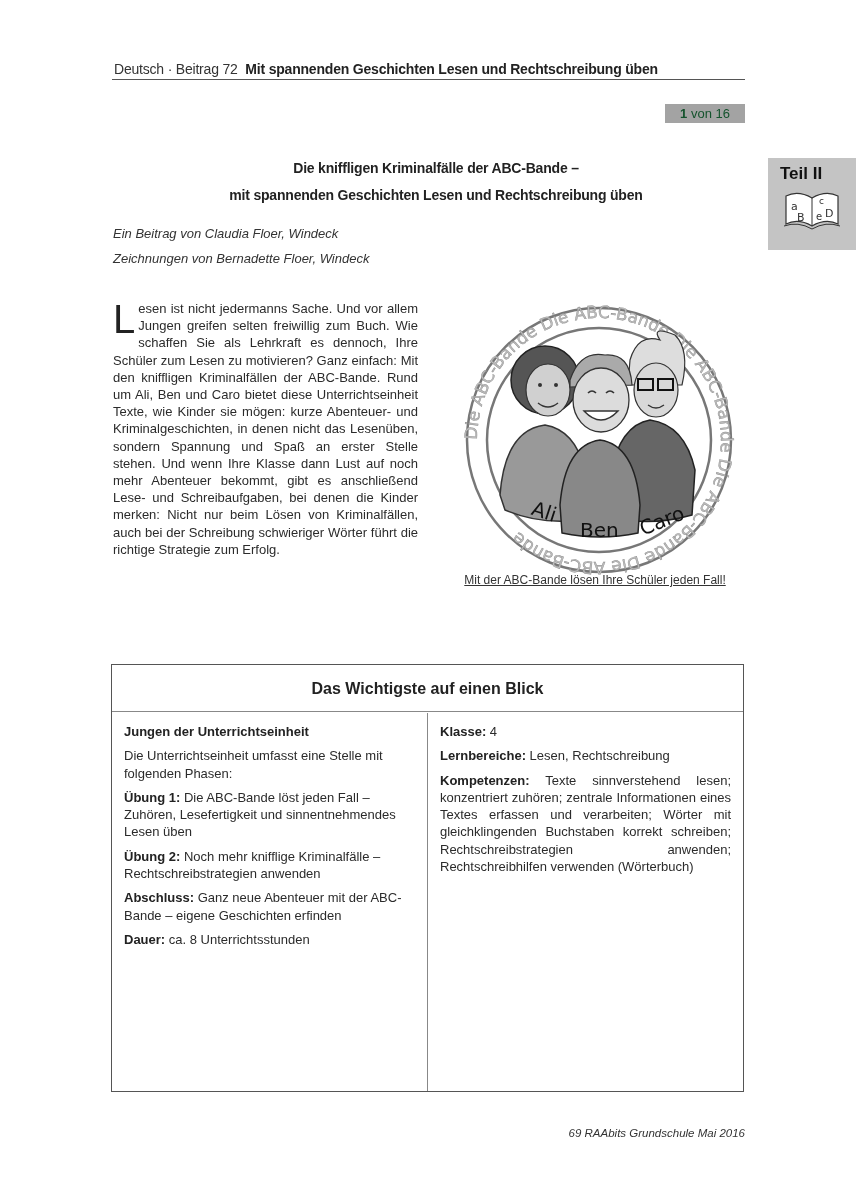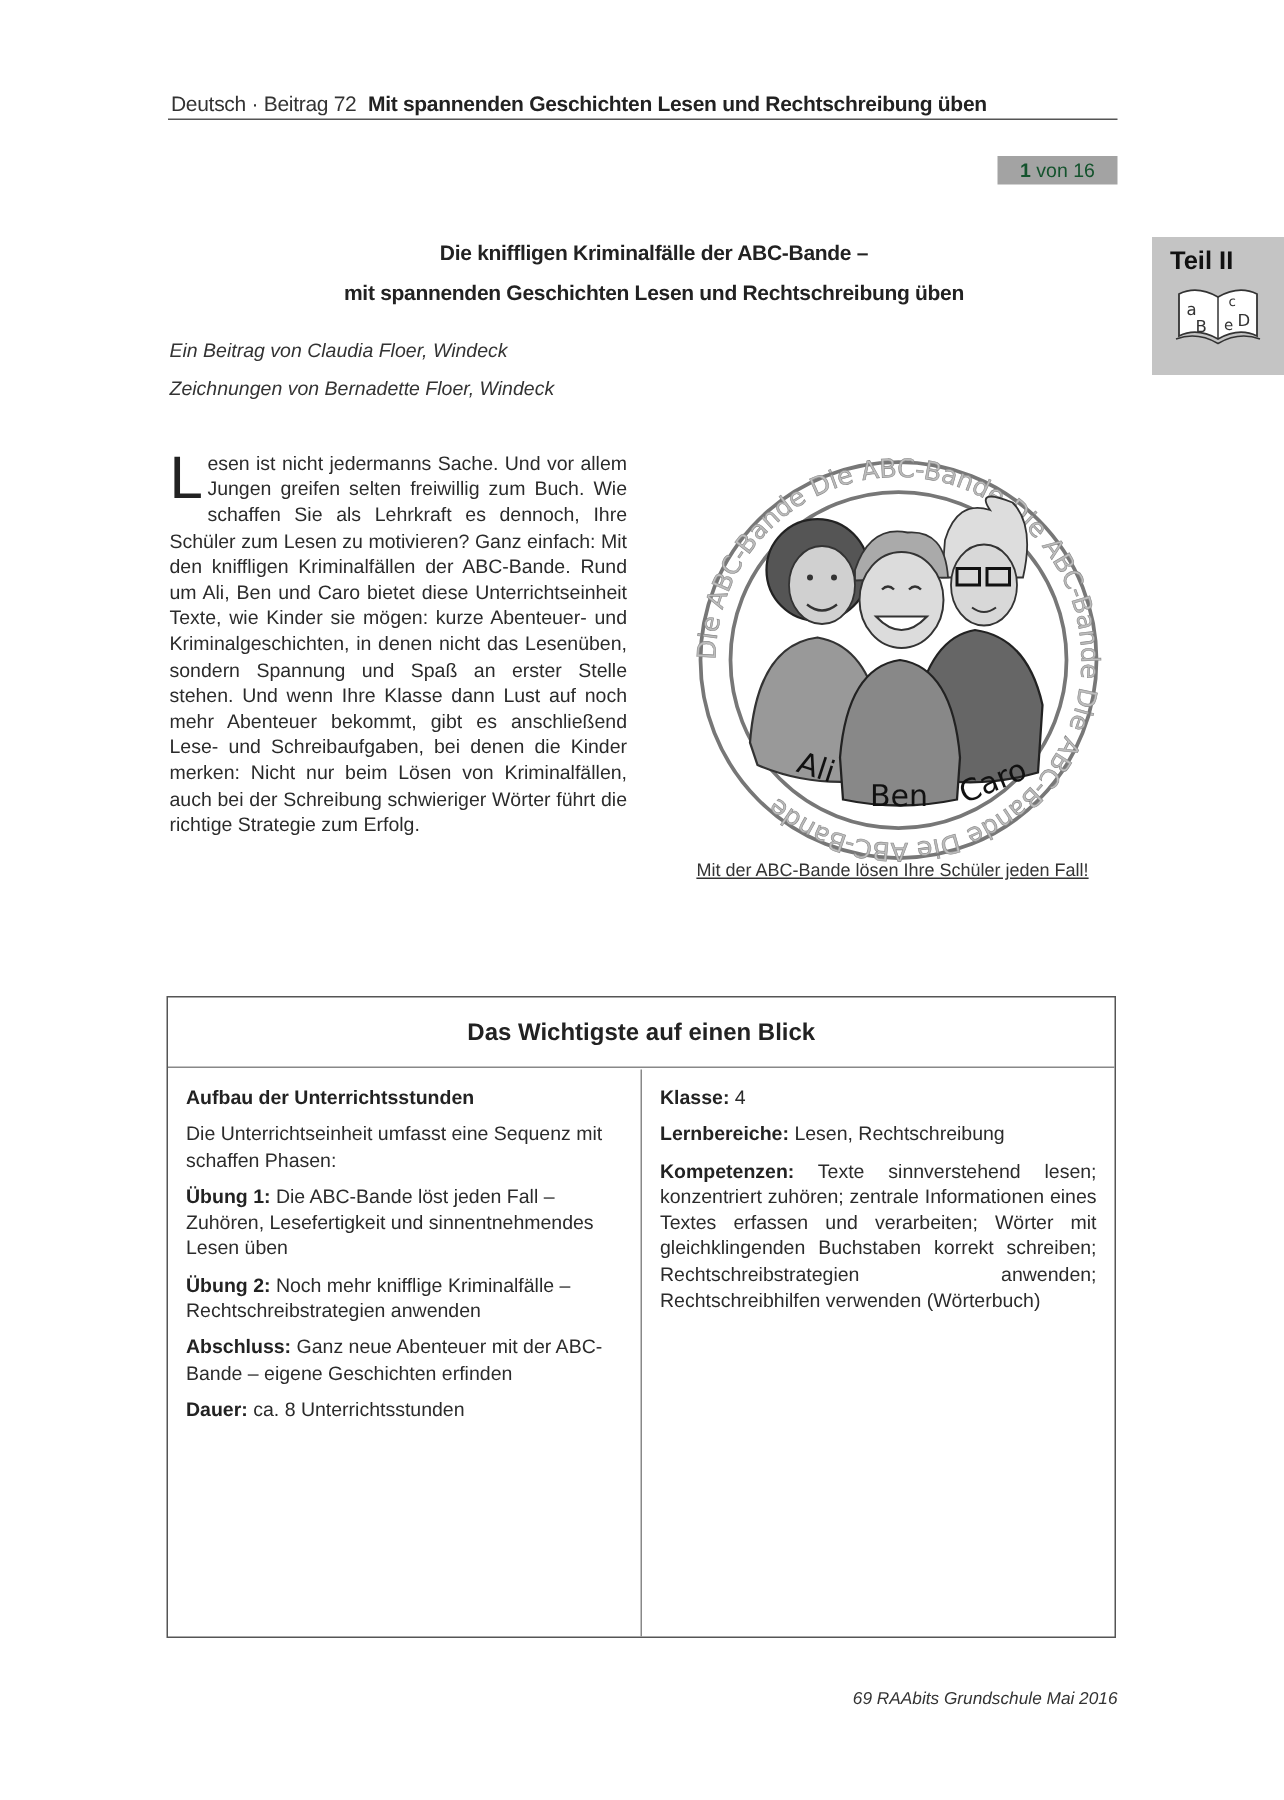--- a/index.html
+++ b/index.html
@@ -107,22 +107,22 @@
     <text x="72" y="212" font-size="20" font-family="DejaVu Sans, sans-serif" fill="#111" transform="rotate(18 80 205)">Ali</text>
     <text x="120" y="232" font-size="20" font-family="DejaVu Sans, sans-serif" fill="#111">Ben</text>
     <text x="178" y="225" font-size="20" font-family="DejaVu Sans, sans-serif" fill="#111" transform="rotate(-22 195 215)">Caro</text>
   </svg>
 </div>
 <div class="caption">Mit der ABC-Bande lösen Ihre Schüler jeden Fall!</div>
 
 <div class="box">
   <div class="boxtitle">Das Wichtigste auf einen Blick</div>
   <div class="col colL">
-    <p><b>Aufbau der Unterrichtsstunden</b></p>
-    <p>Die Unterrichtseinheit umfasst eine Sequenz mit schaffen Phasen:</p>
+    <p><b>Jungen der Unterrichtseinheit</b></p>
+    <p>Die Unterrichtseinheit umfasst eine Stelle mit folgenden Phasen:</p>
     <p><b>Übung 1:</b><span> Die ABC-Bande löst jeden Fall – Zuhören, Lesefertigkeit und sinnentnehmendes Lesen üben</span></p>
     <p><b>Übung 2:</b><span> Noch mehr knifflige Kriminalfälle – Rechtschreibstrategien anwenden</span></p>
     <p><b>Abschluss:</b><span> Ganz neue Abenteuer mit der ABC-Bande – eigene Geschichten erfinden</span></p>
     <p><b>Dauer:</b><span> ca. 8 Unterrichtsstunden</span></p>
   </div>
   <div class="col colR">
     <p><b>Klasse:</b><span> 4</span></p>
     <p><b>Lernbereiche:</b><span> Lesen, Rechtschreibung</span></p>
     <p><b>Kompetenzen:</b><span> Texte sinnverstehend lesen; konzentriert zuhören; zentrale Informationen eines Textes erfassen und verarbeiten; Wörter mit gleichklingenden Buchstaben korrekt schreiben; Rechtschreibstrategien anwenden; Rechtschreibhilfen verwenden (Wörterbuch)</span></p>
   </div>

